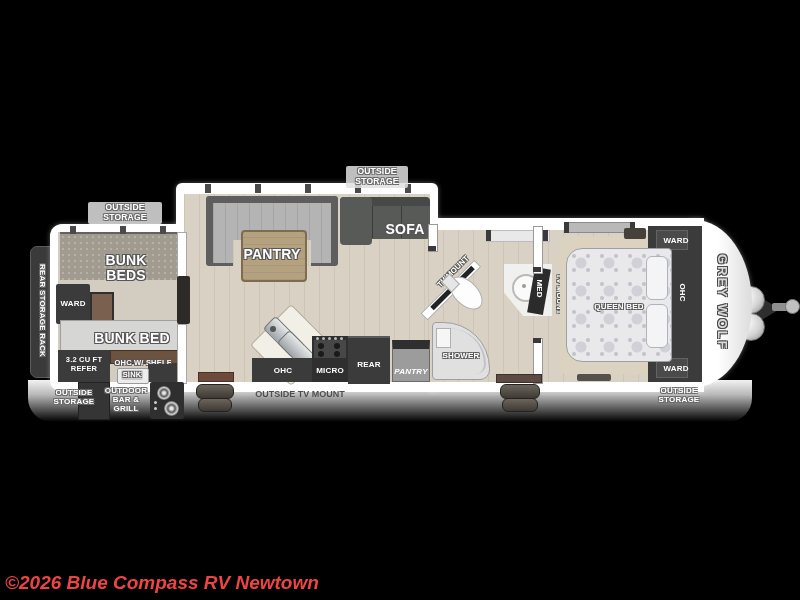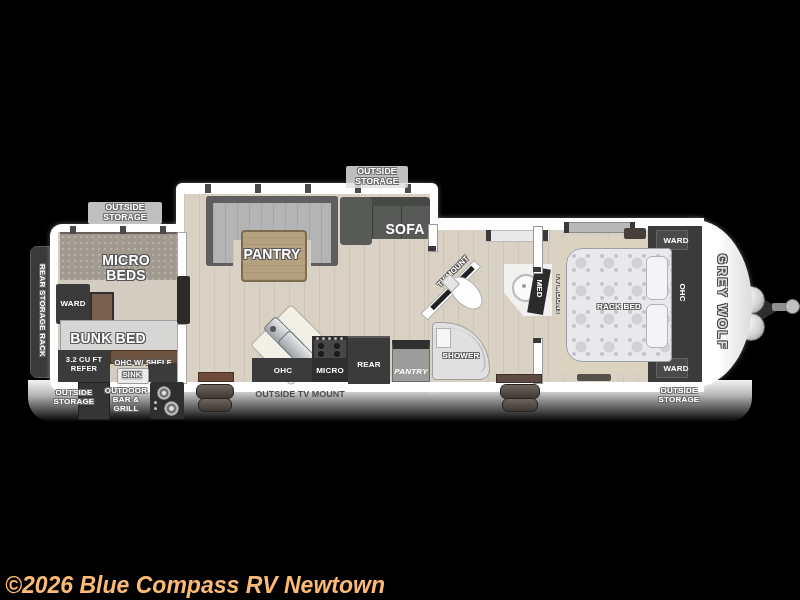--- a/index.html
+++ b/index.html
@@ -58,28 +58,28 @@
 
   <div class="abs" style="left:690px;top:220px;width:62px;height:167px;border-radius:0 58px 58px 0/0 84px 84px 0;
               background:linear-gradient(90deg,#ffffff 45%,#dcdcdc);box-shadow:0 0 5px rgba(255,255,255,.35);"></div>
 
   <div class="abs wood" style="left:184px;top:194px;width:246px;height:188px;"></div>
   <div class="abs wood" style="left:428px;top:230px;width:274px;height:152px;"></div>
   <div class="abs" style="left:58px;top:232px;width:120px;height:150px;background:#d3ccc0;"></div>
 
   <div class="abs" style="left:60px;top:232px;width:118px;height:46px;background:#a19a8f;border-top:2px solid #66615a;
               background-image:radial-gradient(rgba(255,255,255,.22) 1px,rgba(0,0,0,0) 1.6px);background-size:6px 6px;"></div>
-  <div class="flbl" style="left:86px;top:253px;width:80px;">MICRO BEDS</div>
+  <div class="flbl" style="left:86px;top:253px;width:80px;">BUNK BEDS</div>
 
   <div class="abs darkbox" style="left:56px;top:284px;width:34px;height:40px;border-radius:2px;"></div>
   <div class="dlbl" style="left:56px;top:299px;width:34px;">WARD</div>
   <div class="abs" style="left:90px;top:292px;width:20px;height:32px;background:#7a614f;border:2px solid #2f2f2f;"></div>
 
   <div class="abs" style="left:60px;top:320px;width:118px;height:36px;background:#d6d6d4;border:1px solid #9e9e9e;"></div>
-  <div class="flbl" style="left:68px;top:331px;width:80px;">BUNK BED</div>
+  <div class="flbl" style="left:92px;top:331px;width:80px;">BUNK BED</div>
 
   <div class="abs darkbox" style="left:58px;top:350px;width:52px;height:32px;"></div>
   <div class="dlbl" style="left:58px;top:356px;width:52px;font-size:7.5px;">3.2 CU FT REFER</div>
 
   <div class="abs" style="left:110px;top:350px;width:68px;height:12px;background:#6b5340;border:1px solid #46331f;"></div>
   <div class="flbl" style="left:108px;top:359px;width:70px;font-size:7.5px;">OHC W/ SHELF</div>
   <div class="abs darkbox" style="left:148px;top:364px;width:30px;height:18px;"></div>
   <div class="abs" style="left:117px;top:368px;width:30px;height:14px;background:#ececec;border:1px solid #9a9a9a;border-radius:2px;"></div>
   <div class="abs" style="left:121px;top:370px;width:22px;height:10px;background:#c9c9c9;border-radius:2px;"></div>
   <div class="flbl" style="left:117px;top:371px;width:30px;font-size:7.5px;">SINK</div>
@@ -184,21 +184,21 @@
   <div class="abs" style="left:656px;top:358px;width:30px;height:18px;background:#4a4a4a;border:1px solid #636363;"></div>
   <div class="dlbl" style="left:652px;top:364px;width:48px;">WARD</div>
 
   <div class="abs" style="left:566px;top:248px;width:104px;height:112px;background-color:#e9e9ec;
               border:1px solid #9da0a8;border-radius:16px 4px 4px 16px;
               background-image:radial-gradient(circle,rgba(150,150,165,.45) 1.5px,rgba(0,0,0,0) 2.5px),
                                radial-gradient(circle,rgba(150,150,165,.3) 5px,rgba(0,0,0,0) 6px);
               background-size:14px 14px,28px 28px;"></div>
   <div class="abs" style="left:646px;top:256px;width:20px;height:42px;background:#f4f4f6;border:1px solid #b0b3ba;border-radius:6px;"></div>
   <div class="abs" style="left:646px;top:304px;width:20px;height:42px;background:#f4f4f6;border:1px solid #b0b3ba;border-radius:6px;"></div>
-  <div class="flbl" style="left:584px;top:303px;width:70px;font-size:8px;">RACK BED</div>
+  <div class="flbl" style="left:584px;top:303px;width:70px;font-size:8px;">QUEEN BED</div>
   <div class="abs" style="left:624px;top:228px;width:22px;height:11px;background:#45403a;border-radius:2px;"></div>
   <div class="abs" style="left:577px;top:374px;width:34px;height:7px;background:#55504a;border-radius:2px;"></div>
 
   <div class="flbl" style="left:667px;top:295px;width:110px;font-size:13px;letter-spacing:2px;color:#d9d9d9;
               text-shadow:-1px -1px 0 #4a4a4a,1px -1px 0 #4a4a4a,-1px 1px 0 #4a4a4a,1px 1px 0 #4a4a4a;
               transform:rotate(90deg);white-space:nowrap;">GREY WOLF</div>
 
   <div class="winmark" style="left:205px;top:184px;width:6px;height:9px;"></div>
   <div class="winmark" style="left:255px;top:184px;width:6px;height:9px;"></div>
   <div class="winmark" style="left:305px;top:184px;width:6px;height:9px;"></div>
@@ -224,15 +224,15 @@
   <div class="step" style="left:500px;top:384px;width:38px;height:13px;"></div>
   <div class="step" style="left:502px;top:398px;width:34px;height:12px;"></div>
 
   <div class="olbl glowbox" style="left:88px;top:202px;width:70px;">OUTSIDE STORAGE</div>
   <div class="olbl glowbox" style="left:346px;top:166px;width:58px;">OUTSIDE STORAGE</div>
   <div class="olbl" style="left:40px;top:388px;width:68px;font-size:8px;">OUTSIDE STORAGE</div>
   <div class="olbl" style="left:648px;top:386px;width:62px;font-size:8px;">OUTSIDE STORAGE</div>
   <div class="graylbl" style="left:240px;top:389px;width:120px;">OUTSIDE TV MOUNT</div>
   <div class="olbl" style="left:104px;top:386px;width:44px;font-size:8px;">OUTDOOR BAR &amp; GRILL</div>
 
-  <div class="abs" style="left:5px;top:572px;font-size:23px;font-weight:bold;font-style:italic;color:#fdba74;">©2026 Blue Compass RV Newtown</div>
+  <div class="abs" style="left:5px;top:572px;font-size:19px;font-weight:bold;font-style:italic;color:#ef4444;">©2026 Blue Compass RV Newtown</div>
 
 </div>
 
 </body></html>

